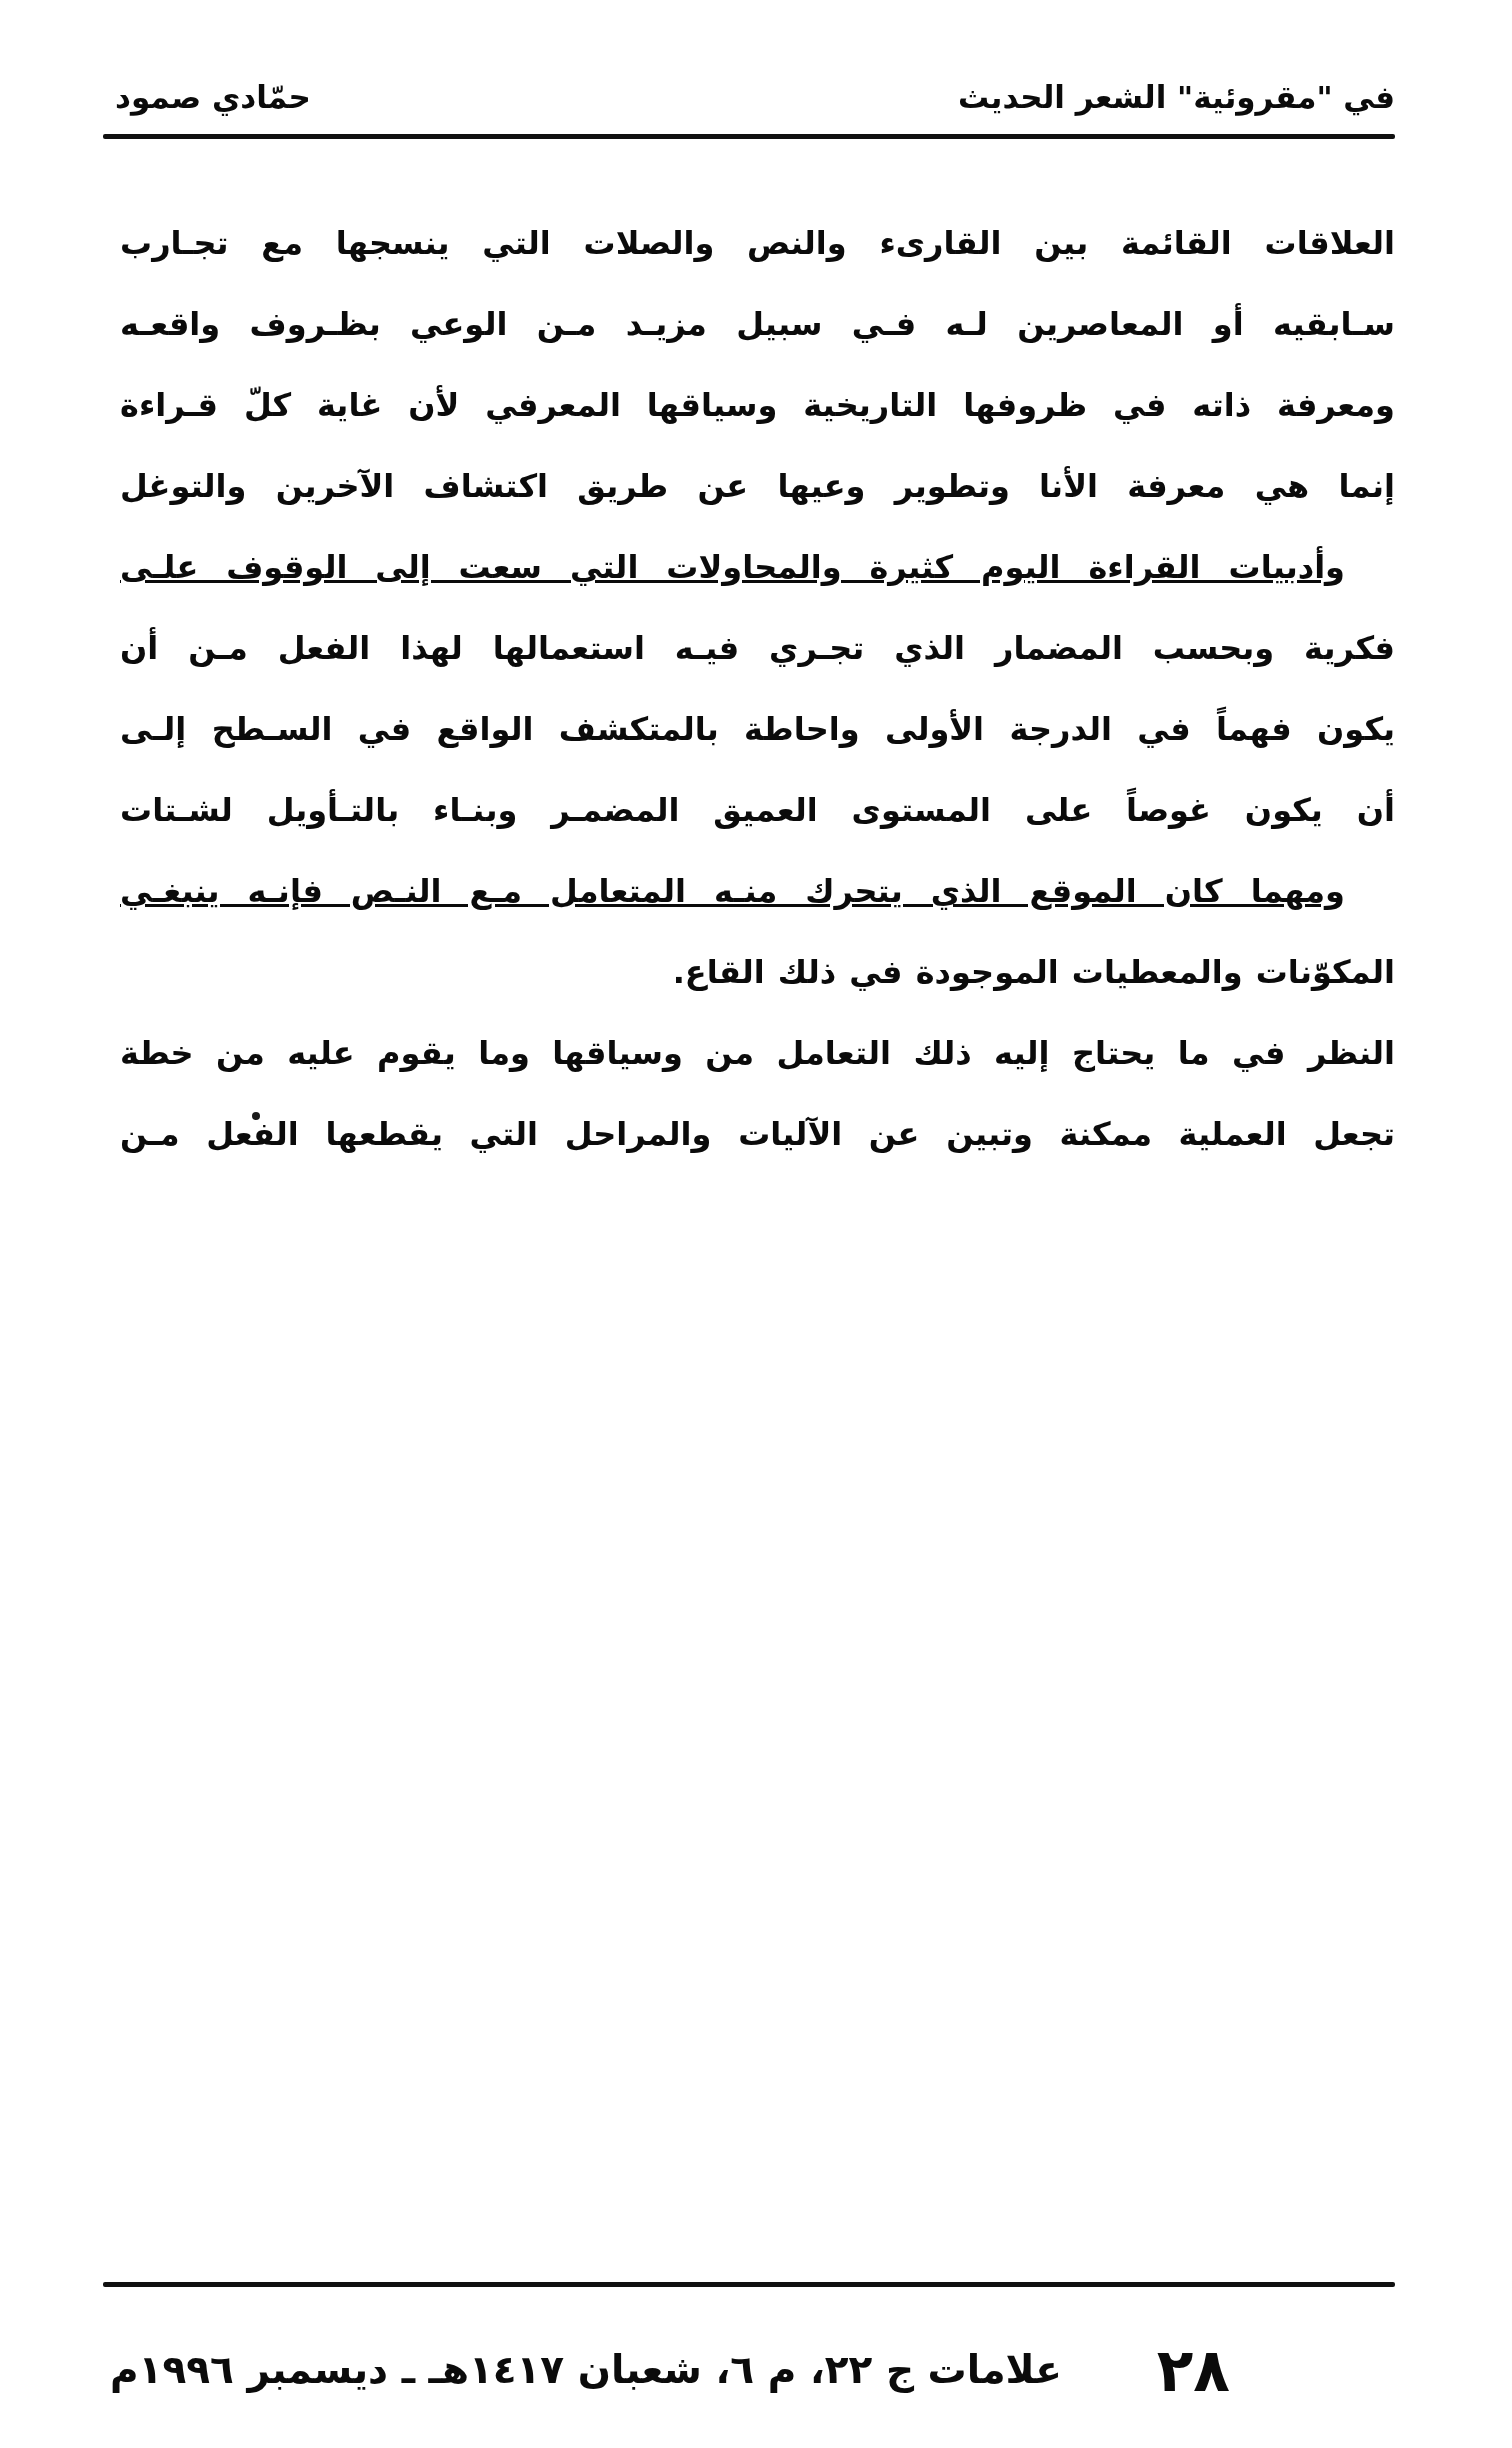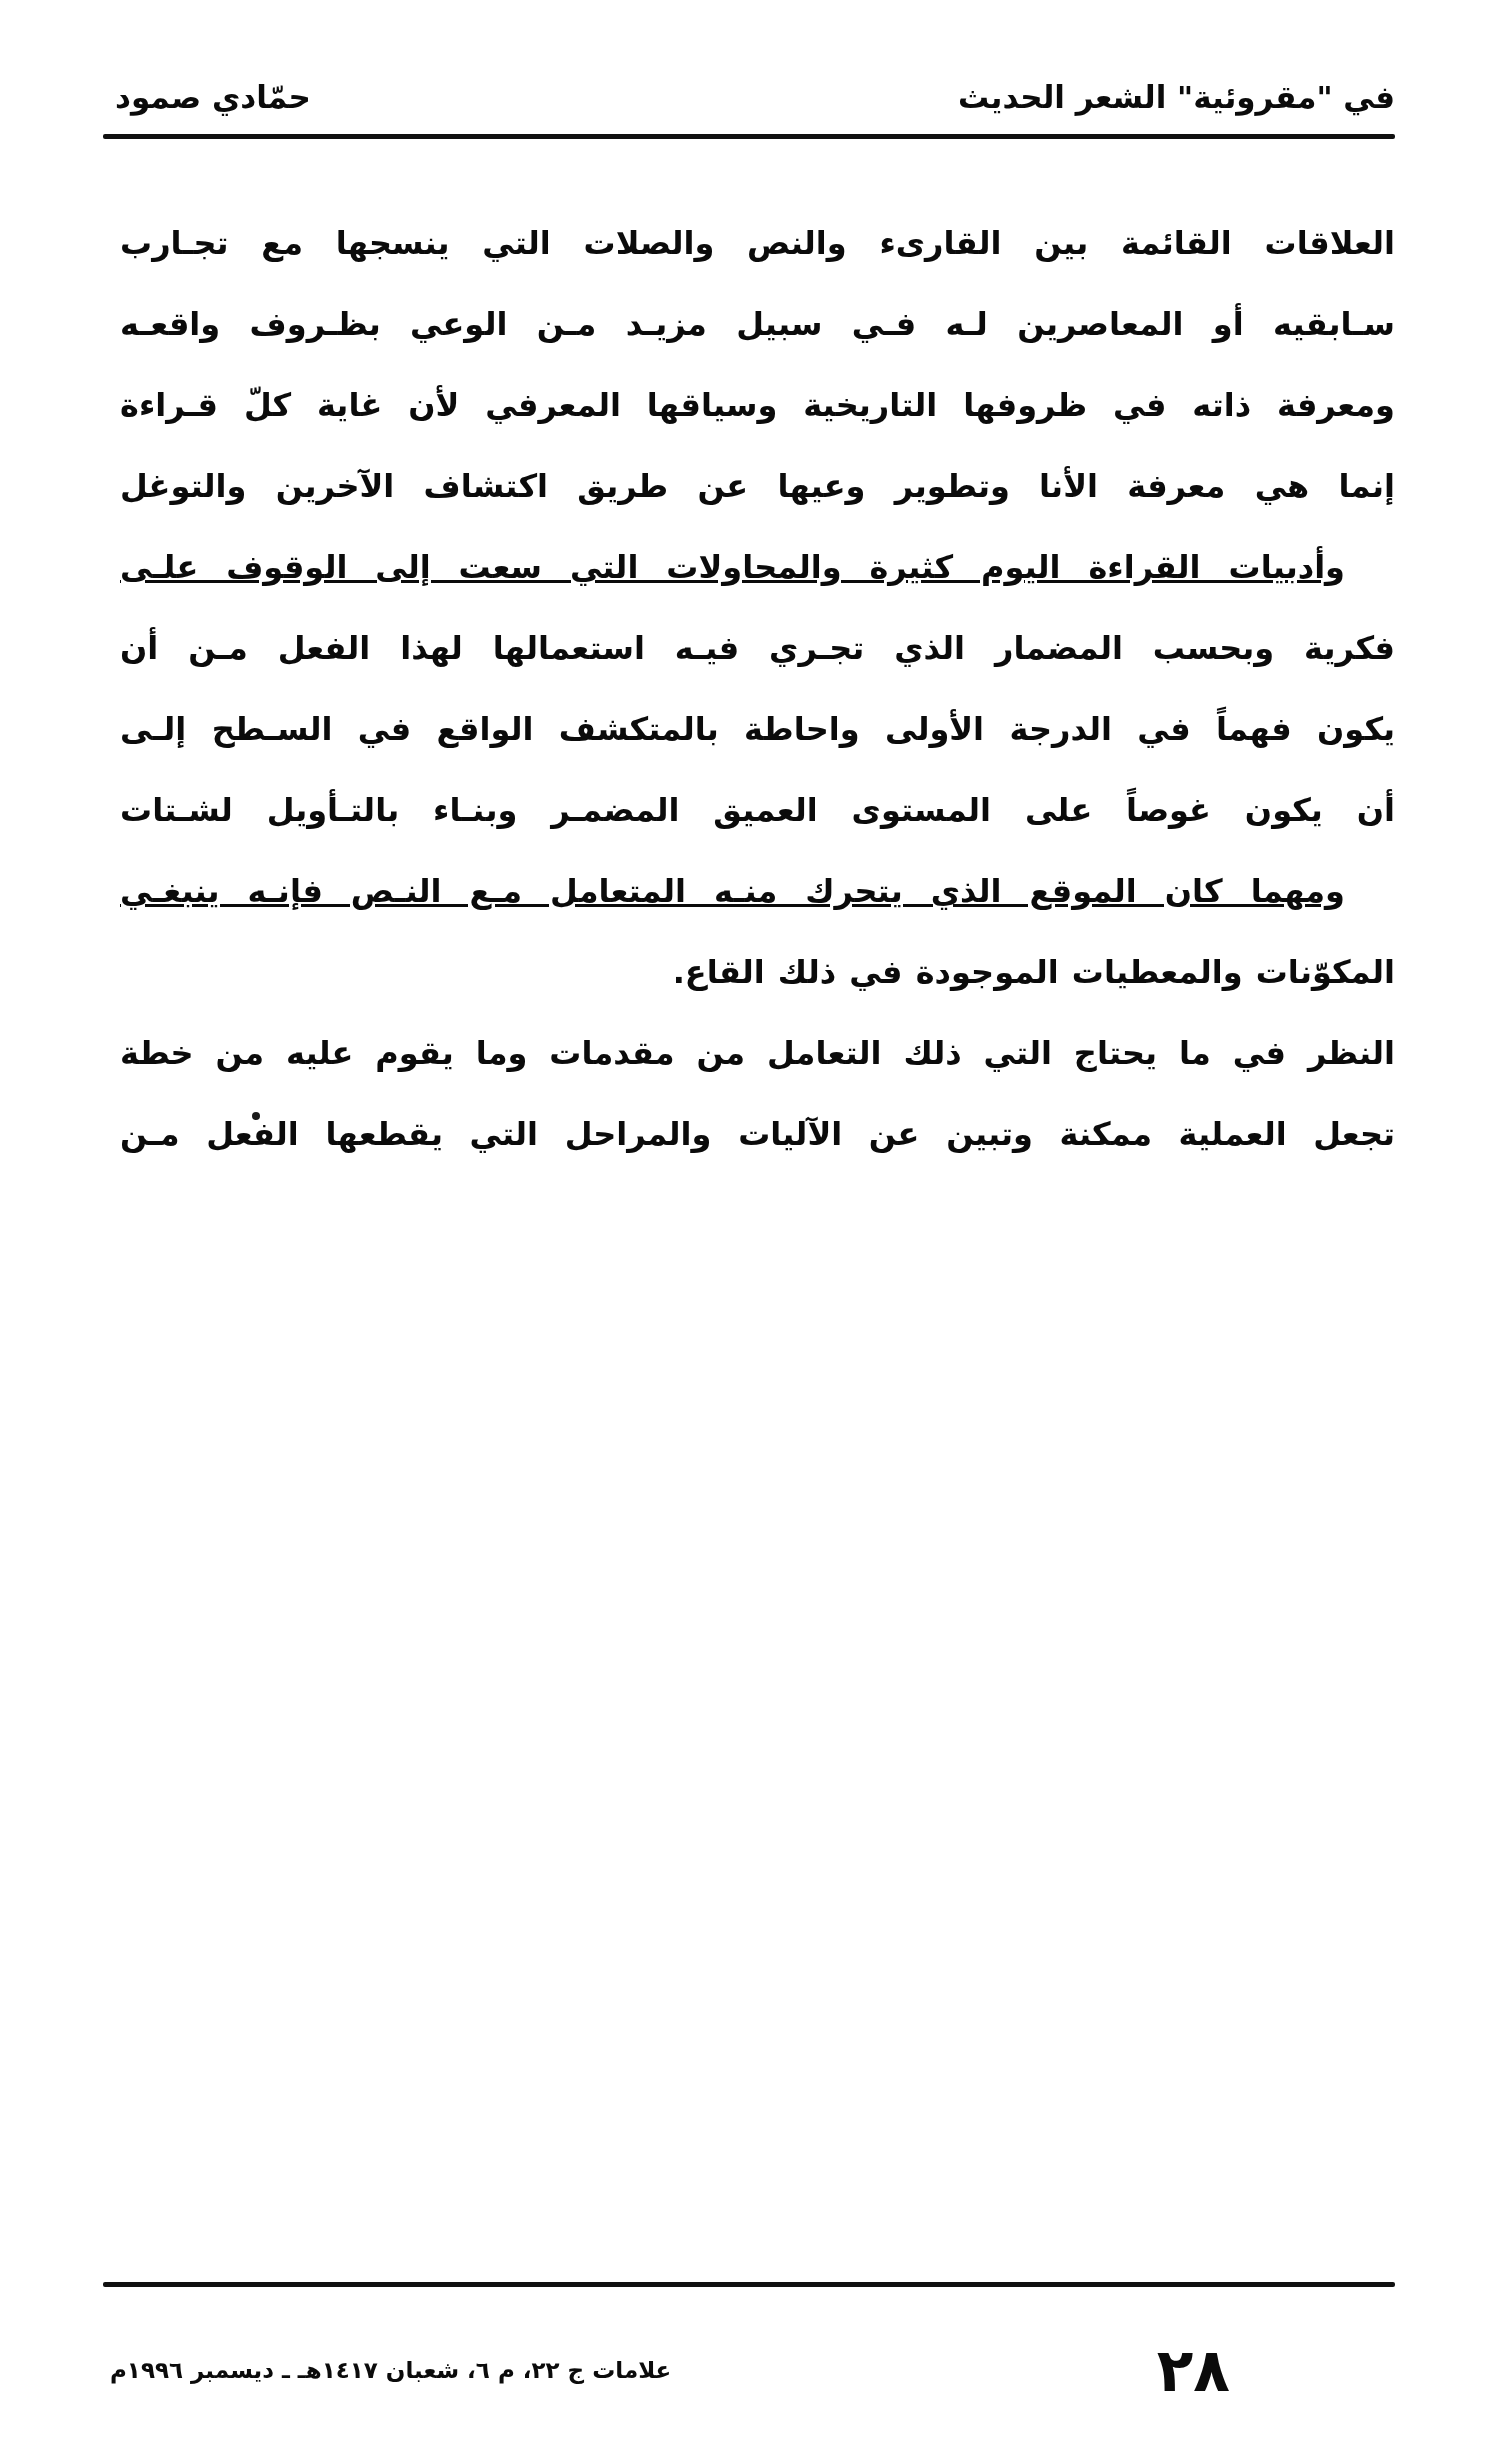--- a/index.html
+++ b/index.html
@@ -83,21 +83,21 @@
     right: 0;
     top: 2330px;
     display: flex;
     direction: ltr;
     justify-content: space-between;
     align-items: center;
     padding: 0 282px 0 110px;
   }
   .footer-journal {
     direction: rtl;
-    font-size: 23px;
+    font-size: 39px;
     line-height: 80px;
   }
   .footer-page-number {
     font-size: 60px;
     letter-spacing: 10px;
     line-height: 80px;
   }
 </style>
 </head>
 <body>
@@ -115,21 +115,21 @@
       <div class="line">العلاقات القائمة بين القارىء والنص والصلات التي ينسجها مع تجـارب</div>
       <div class="line">سـابقيه أو المعاصرين لـه فـي سبيل مزيـد مـن الوعي بظـروف واقعـه</div>
       <div class="line">ومعرفة ذاته في ظروفها التاريخية وسياقها المعرفي لأن غاية كلّ قـراءة</div>
       <div class="line">إنما هي معرفة الأنا وتطوير وعيها عن طريق اكتشاف الآخرين والتوغل</div>
       <div class="line indent">وأدبيات القراءة اليوم كثيرة والمحاولات التي سعت إلى الوقوف علـى</div>
       <div class="line">فكرية وبحسب المضمار الذي تجـري فيـه استعمالها لهذا الفعل مـن أن</div>
       <div class="line">يكون فهماً في الدرجة الأولى واحاطة بالمتكشف الواقع في السـطح إلـى</div>
       <div class="line">أن يكون غوصاً على المستوى العميق المضمـر وبنـاء بالتـأويل لشـتات</div>
       <div class="line indent">ومهما كان الموقع الذي يتحرك منـه المتعامل مـع النـص فإنـه ينبغـي</div>
       <div class="line para-end">المكوّنات والمعطيات الموجودة في ذلك القاع.</div>
-      <div class="line">النظر في ما يحتاج التي ذلك التعامل من مقدمات وما يقوم عليه من خطة</div>
+      <div class="line">النظر في ما يحتاج إليه ذلك التعامل من وسياقها وما يقوم عليه من خطة</div>
       <div class="line">تجعل العملية ممكنة وتبين عن الآليات والمراحل التي يقطعها الفعل مـن</div>
     </main>
 
   <div class="artifact-dot"></div>
 
   <div class="rule footer-rule"></div>
 
   <footer class="page-footer">
     <div class="footer-journal">علامات ج ٢٢، م ٦، شعبان ١٤١٧هـ ـ ديسمبر ١٩٩٦م</div>
     <div class="footer-page-number">٢٨</div>

